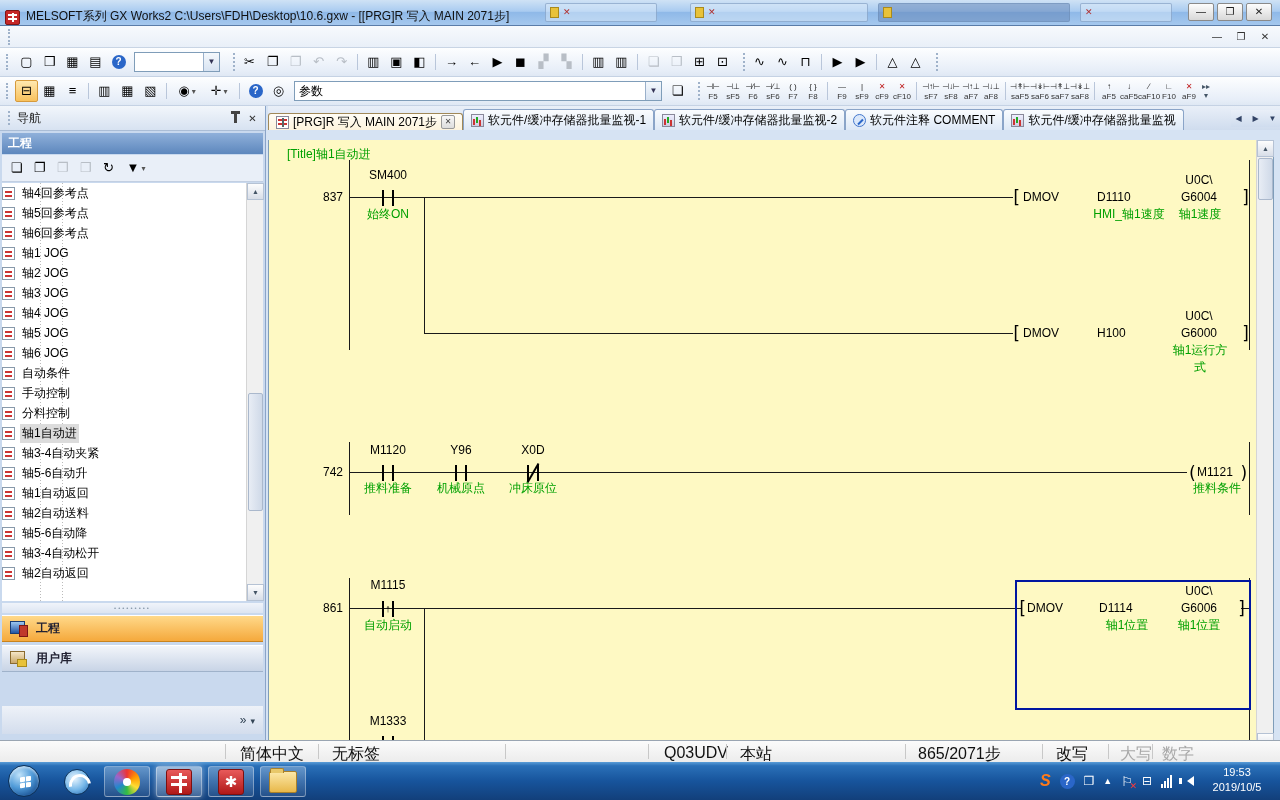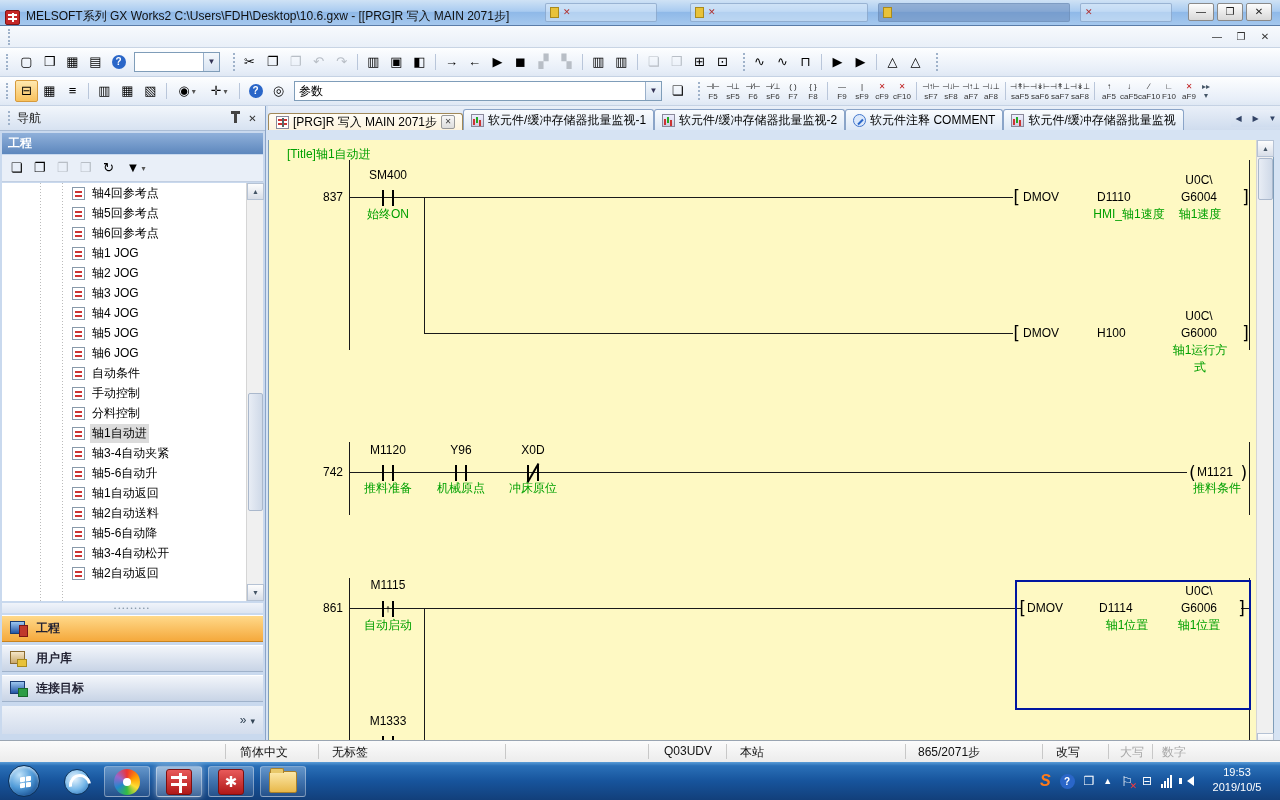--- a/index.html
+++ b/index.html
@@ -71,21 +71,21 @@
   .pinbtn,.xbtn{width:17px;height:16px;display:flex;align-items:center;justify-content:center;color:#333}
   .pinic{width:3px;height:9px;background:#444;position:relative}
   .pinic::before{content:"";position:absolute;left:-3px;top:-3px;width:9px;height:3px;background:#444}
   .xbtn::before{content:"✕";font-size:10px}
   #nav-section{position:absolute;left:2px;top:27px;right:2px;height:21px;background:linear-gradient(#8fb0da,#5d87bd);color:#fff;font-weight:bold;display:flex;align-items:center;padding:0 6px}
   #nav-tools{position:absolute;left:2px;top:49px;right:2px;height:27px;background:#e9eff8;border-bottom:1px solid #c2cfe2;display:flex;align-items:center;padding-left:3px}
   
   #nav-tree{position:absolute;left:2px;top:77px;right:2px;height:418px;background:#fff;overflow:hidden;
     background-image:repeating-linear-gradient(to bottom,#bbb 0 1px,transparent 1px 3px),repeating-linear-gradient(to bottom,#bbb 0 1px,transparent 1px 3px);
     background-size:1px 100%,1px 100%;background-position:38px 0,60px 0;background-repeat:no-repeat}
-  .titem{height:20px;display:flex;align-items:center;padding-left:70px;gap:5px;white-space:nowrap}
+  .titem{height:20px;display:flex;align-items:center;gap:5px;white-space:nowrap}
   .ticon{width:13px;height:13px;background:#fff;border:1px solid #8899aa;position:relative;flex:none}
   .ticon::before{content:"";position:absolute;left:2px;top:3px;right:2px;height:2px;background:#c33;box-shadow:0 4px 0 #c33}
   .titem .tlabel{padding:1px 2px}
   .titem.selected .tlabel{background:#dcdcdc}
   
   .sbar{position:absolute;width:17px;background:#f0f0f0;border-left:1px solid #d5d5d5}
   .sbtn{position:absolute;left:0;width:17px;height:17px;background:linear-gradient(#fdfdfd,#d8dee8);border:1px solid #b5c2d4;font-size:7px;text-align:center;line-height:15px;color:#456}
   .sthumb{position:absolute;left:1px;width:15px;background:linear-gradient(90deg,#e8edf5,#cfd9e8);border:1px solid #aab8cc;border-radius:2px}
   #tree-sbar{right:2px;top:77px;height:418px}
   
@@ -115,21 +115,21 @@
   .contact::before{left:2px}.contact::after{right:2px}
   .contact.rise i{position:absolute;left:0;right:0;top:1px;text-align:center;font-size:11px;font-style:normal;color:#000}
   .contact.rise i::before{content:"↑"}
   .contact.nc i{position:absolute;left:7px;top:-3px;width:2px;height:22px;background:#000;transform:rotate(30deg);font-size:0}
   .brl,.brr,.pl,.pr{position:absolute;font-size:17px;line-height:18px;color:#000;font-family:"DejaVu Sans Mono",monospace}
   .brl::before{content:"["} .brr::before{content:"]"}
   .pl::before{content:"("} .pr::before{content:")"}
   .selbox{position:absolute;border:2px solid #0016a0;background:transparent}
   #ed-sbar{right:0;top:0;height:610px;width:17px}
   
-  #statusbar{position:absolute;left:0;top:740px;width:1280px;height:22px;background:linear-gradient(#fbfbfb,#ececec);border-top:1px solid #9aa5b2;font-size:12px;color:#111}
+  #statusbar{position:absolute;left:0;top:740px;width:1280px;height:22px;background:linear-gradient(#fbfbfb,#ececec);border-top:1px solid #9aa5b2;font-size:16px;color:#111}
   #statusbar .sv{position:absolute;top:3px;white-space:nowrap}
   #statusbar .ssep{position:absolute;top:3px;width:1px;height:15px;background:#c8c8c8}
   #statusbar .dimtx{color:#a8a8a8}
   
   #taskbar{position:absolute;left:0;top:762px;width:1280px;height:38px;background:linear-gradient(180deg,#5a9dd8 0%,#2a70b8 10%,#17549c 50%,#123f7a 100%)}
   #startorb{position:absolute;left:8px;top:3px;width:32px;height:32px;border-radius:50%;background:radial-gradient(circle at 35% 30%,#bfe2fa,#4f9ad8 45%,#14498c 85%);border:1px solid #0d3158;box-shadow:inset 0 2px 3px rgba(255,255,255,.6)}
   #startorb::after{content:"";position:absolute;left:11px;top:11px;width:5px;height:5px;background:#fff;border-radius:1px;box-shadow:6px 0 0 #fff,0 6px 0 #fff,6px 6px 0 #fff;transform:skewY(-8deg)}
   .tkicon{position:absolute;top:4px;width:46px;height:31px;border:1px solid rgba(255,255,255,.35);border-radius:3px;background:linear-gradient(rgba(255,255,255,.28),rgba(255,255,255,.08));display:flex;align-items:center;justify-content:center}
   .tkicon.activeapp{background:linear-gradient(rgba(255,255,255,.55),rgba(255,255,255,.2));box-shadow:0 0 6px rgba(255,255,255,.5)}
   .nobox{border:none;background:none;box-shadow:none}
@@ -637,24 +637,20 @@
   </div>
   <div id="nav-grip">•••••••••</div>
   <div class="navbtn active" style="top:509px">
     <span class="bicon proj"></span>
     <span>工程</span>
   </div>
   <div class="navbtn" style="top:539px">
     <span class="bicon lib"></span>
     <span>用户库</span>
   </div>
-  <div class="navbtn" style="top:569px">
-    <span class="bicon conn"></span>
-    <span>连接目标</span>
-  </div>
   <div id="nav-chevron">
       <span class="ch1"></span>
       <span class="ch2"></span>
     </div>
 </div>
 
 <div id="editor">
   <div id="canvas">
     <div class="cmt" style="left:18px;top:6px;text-align:left">[Title]轴1自动进</div>
 

